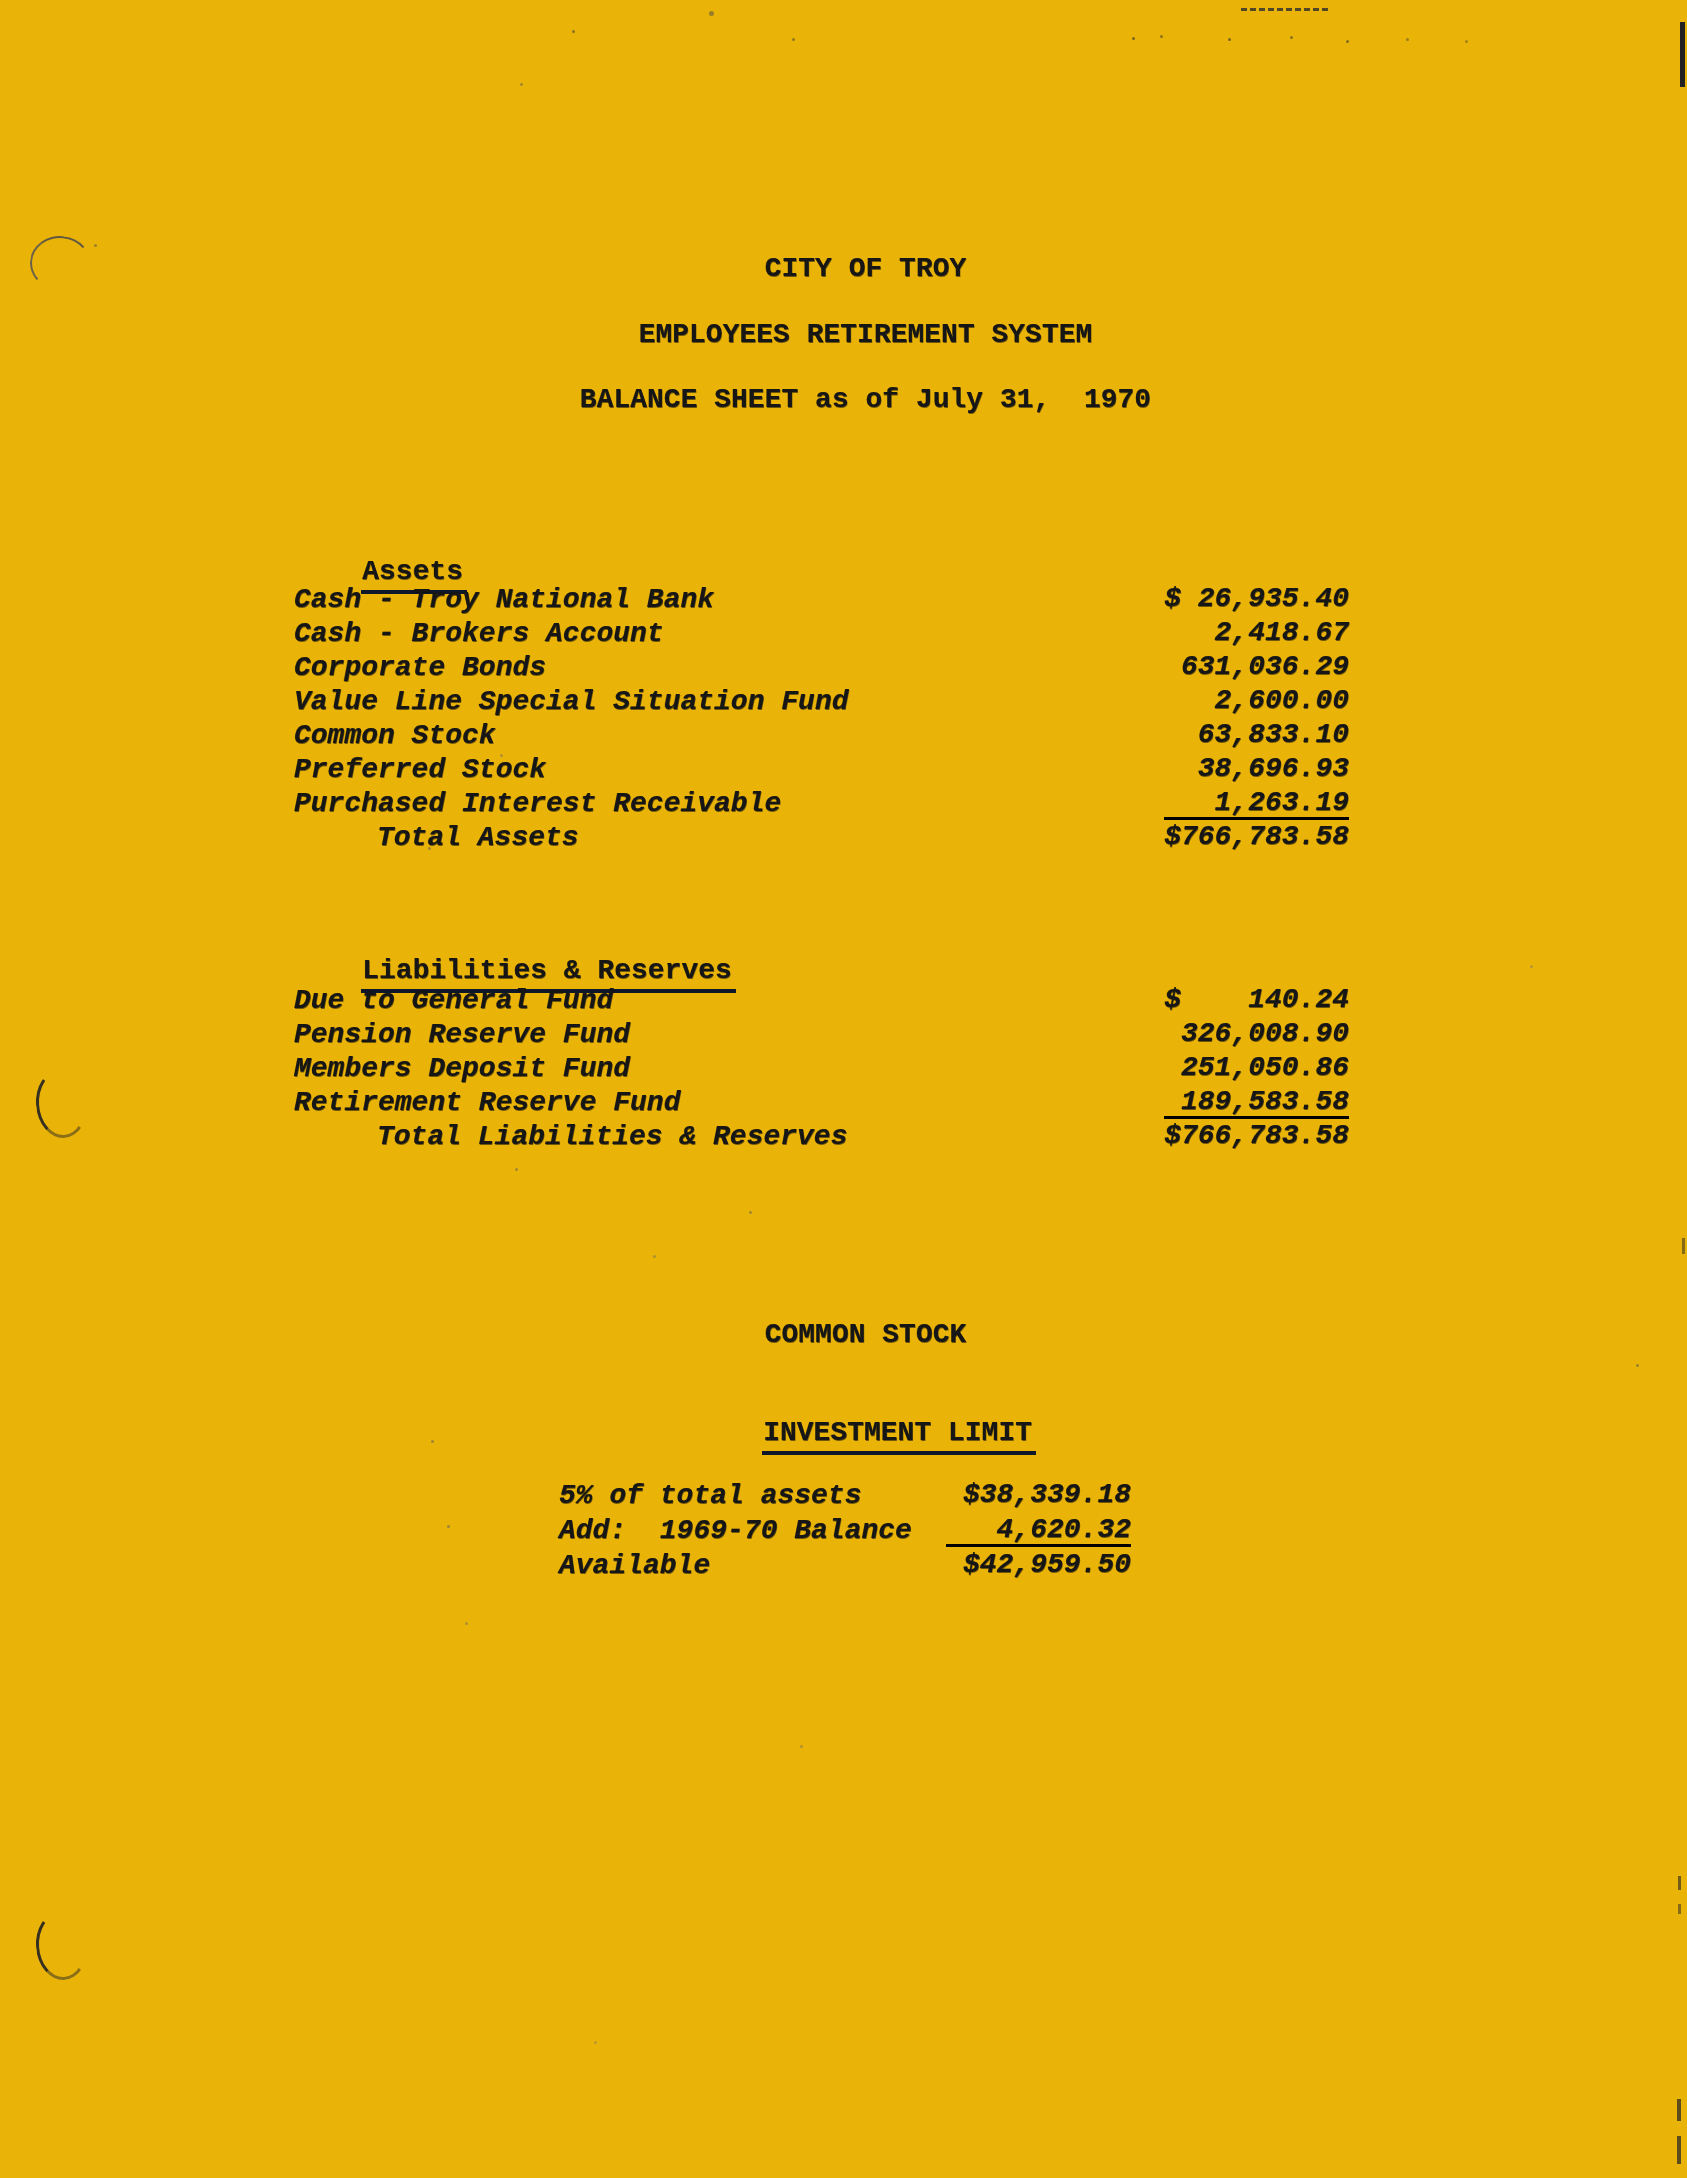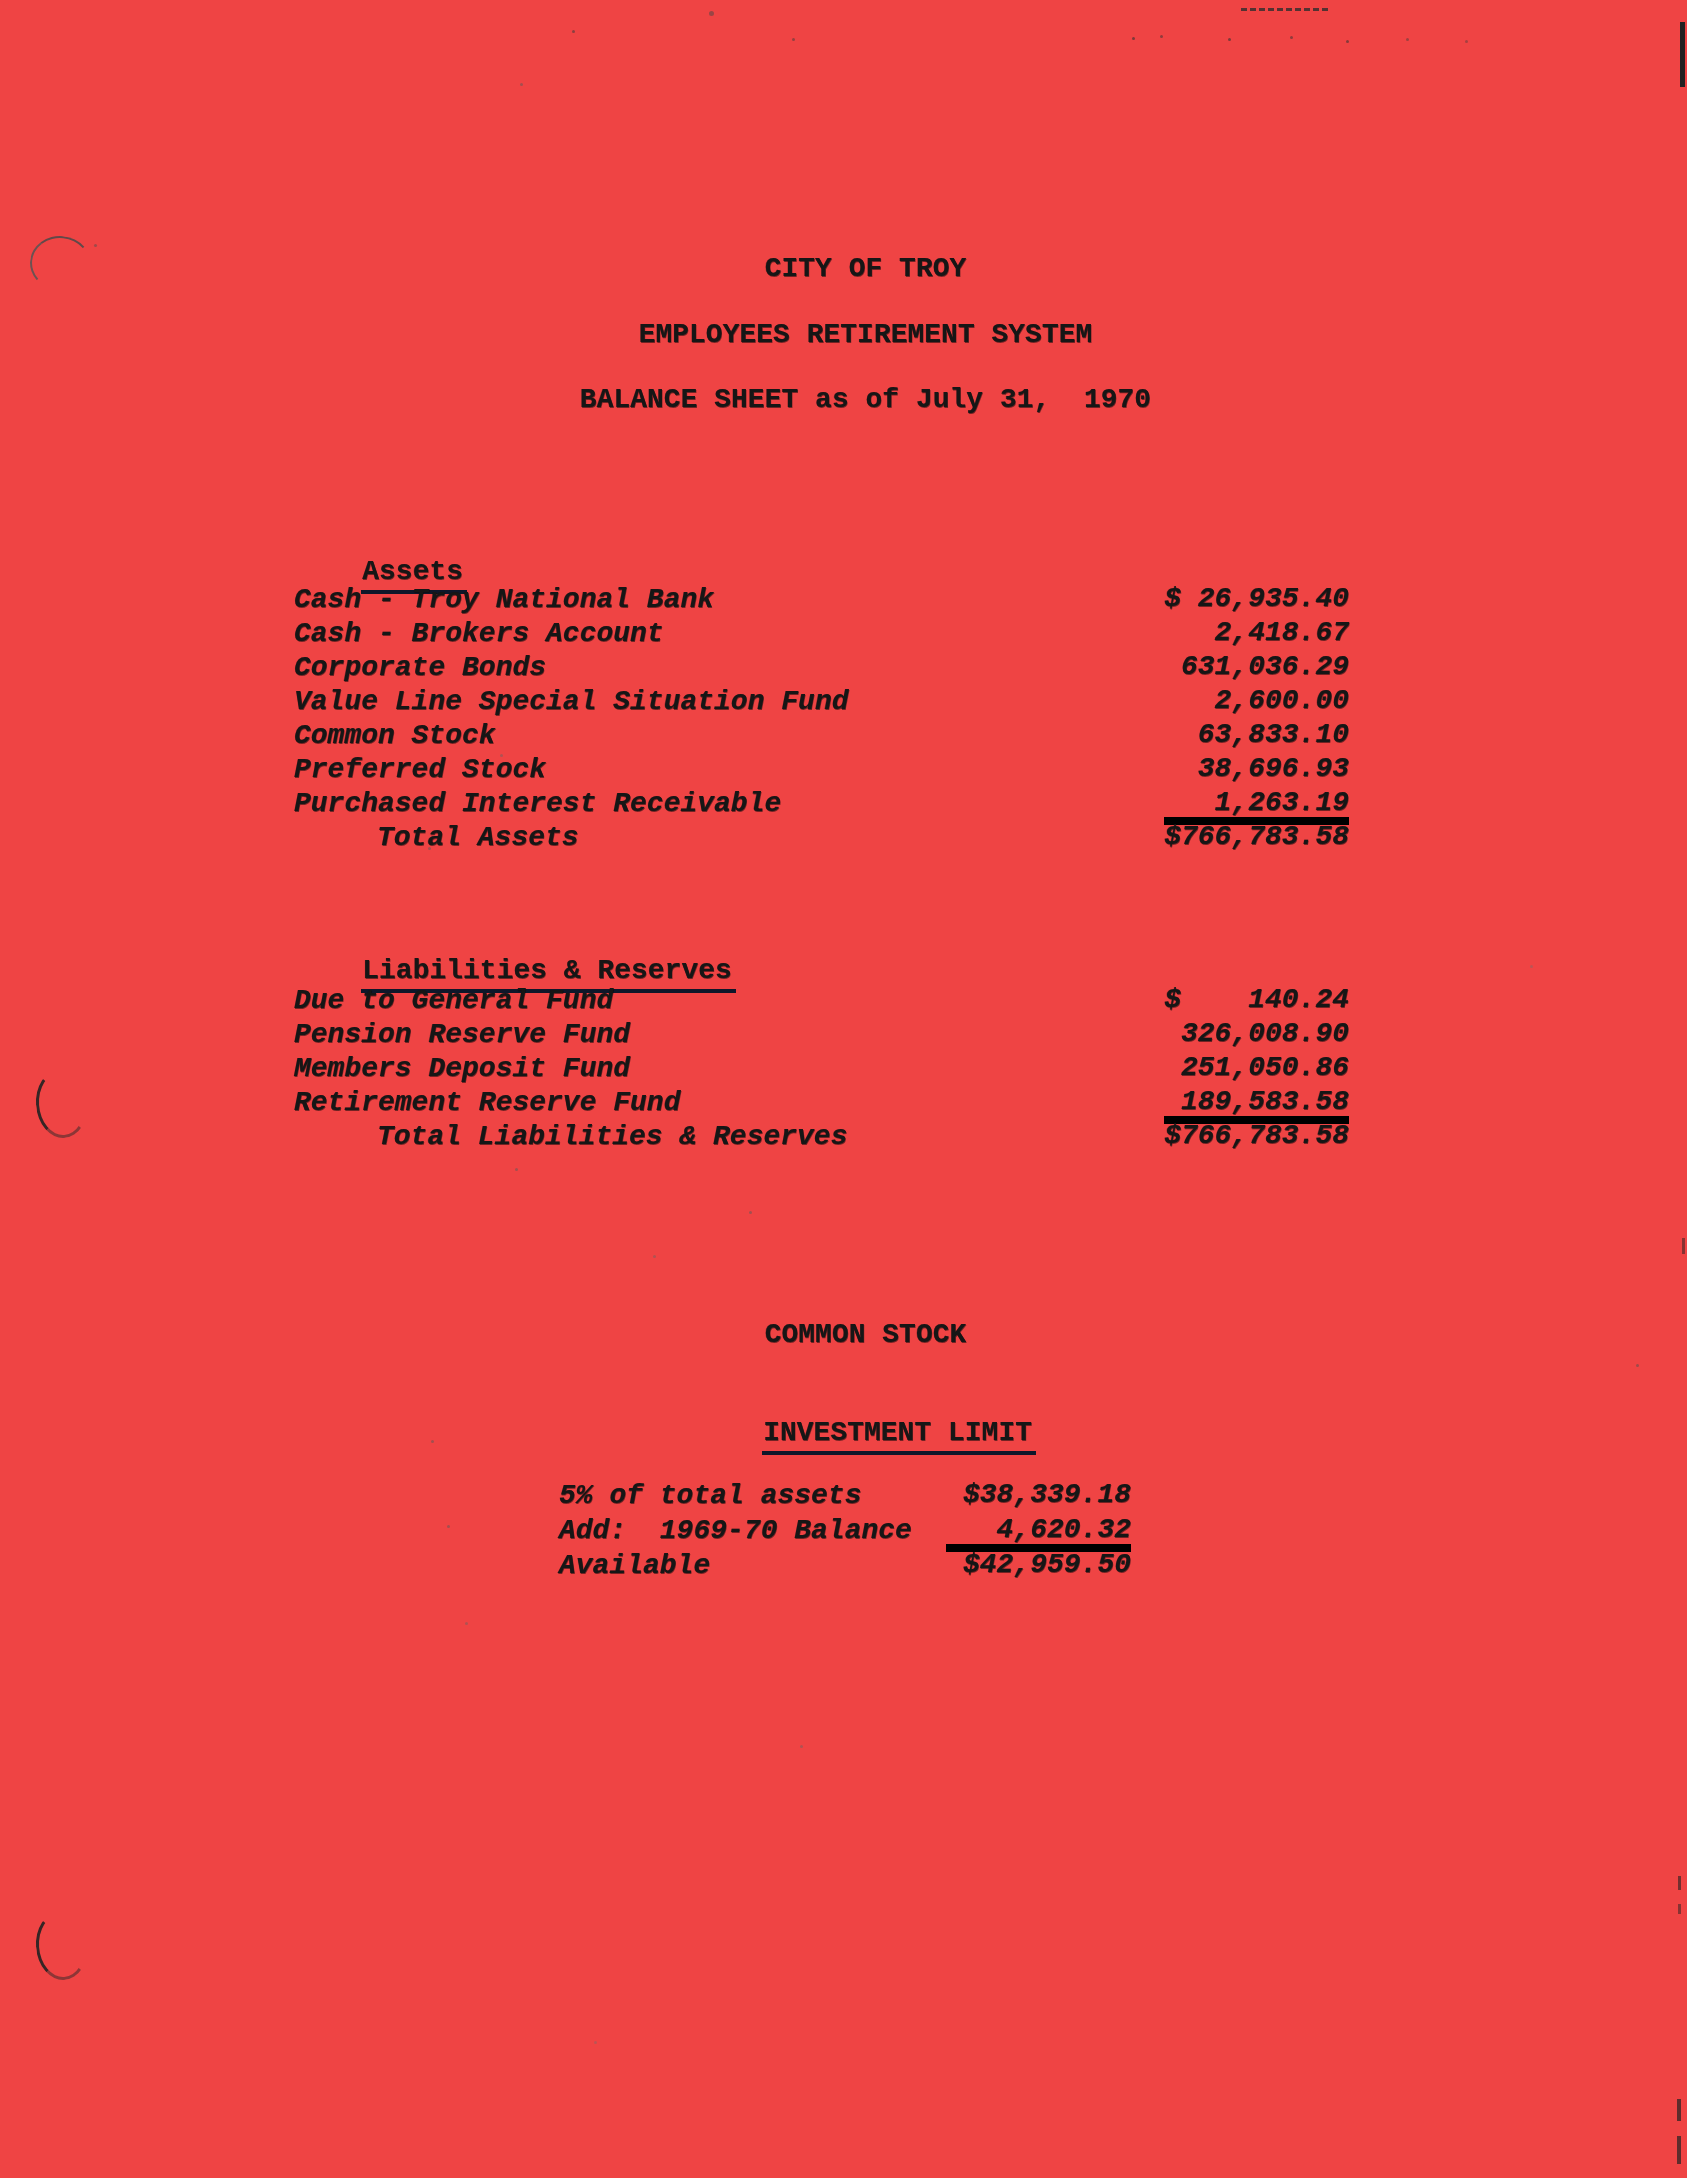--- a/index.html
+++ b/index.html
@@ -1,19 +1,19 @@
 <!DOCTYPE html>
 <html><head>
 <meta charset="utf-8">
 <style>
   html,body{margin:0;padding:0;background:#e8e8e8;}
   .page{
     position:relative;
     width:1687px;height:2178px;
-    background:#ef4444;
+    background:#eab308;
     overflow:hidden;
     font-family:"Liberation Mono","DejaVu Sans Mono",monospace;
     font-weight:bold;
     color:#161616;
     font-size:28px;
     text-shadow:0.5px 0.5px 0 rgba(10,10,10,.55), -0.3px 0 0 rgba(20,20,20,.35);
   }
   
   .center-line{
     position:absolute;left:44px;width:1643px;
@@ -35,21 +35,21 @@
   #liab-rows{left:294px;top:985px;width:1055px;}
   #inv-rows{left:559px;top:1480px;width:572px;}
   .row{position:relative;height:34px;}
   #inv-rows .row{height:35px;}
   .row .label{position:absolute;left:0;top:0;white-space:pre;}
   .row.indent .label{left:83px;}
   .row .amount{
     position:absolute;right:0;top:0;width:185px;
     text-align:right;white-space:pre;line-height:29px;
   }
-  .row.u .amount{border-bottom:8px solid #000000;text-align:right;}
+  .row.u .amount{border-bottom:3px solid #000000;text-align:right;}
   
   .artifact{position:absolute;}
   #arc-top{
     left:30px;top:236px;width:57px;height:51px;
     border:2px solid transparent;
     border-top-color:#4a4a4a;border-left-color:#555;
     border-radius:50%;
     transform:rotate(6deg);
     opacity:.85;
   }

